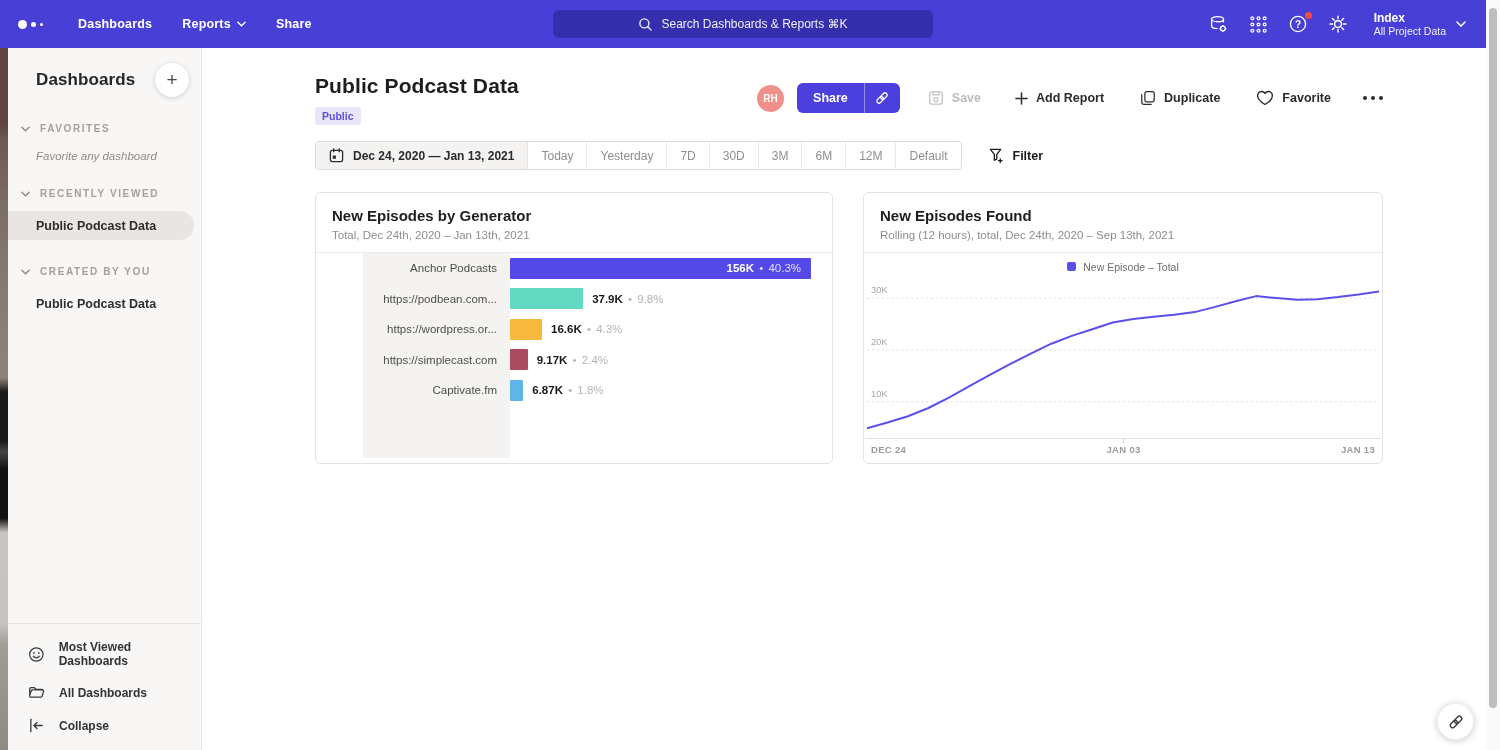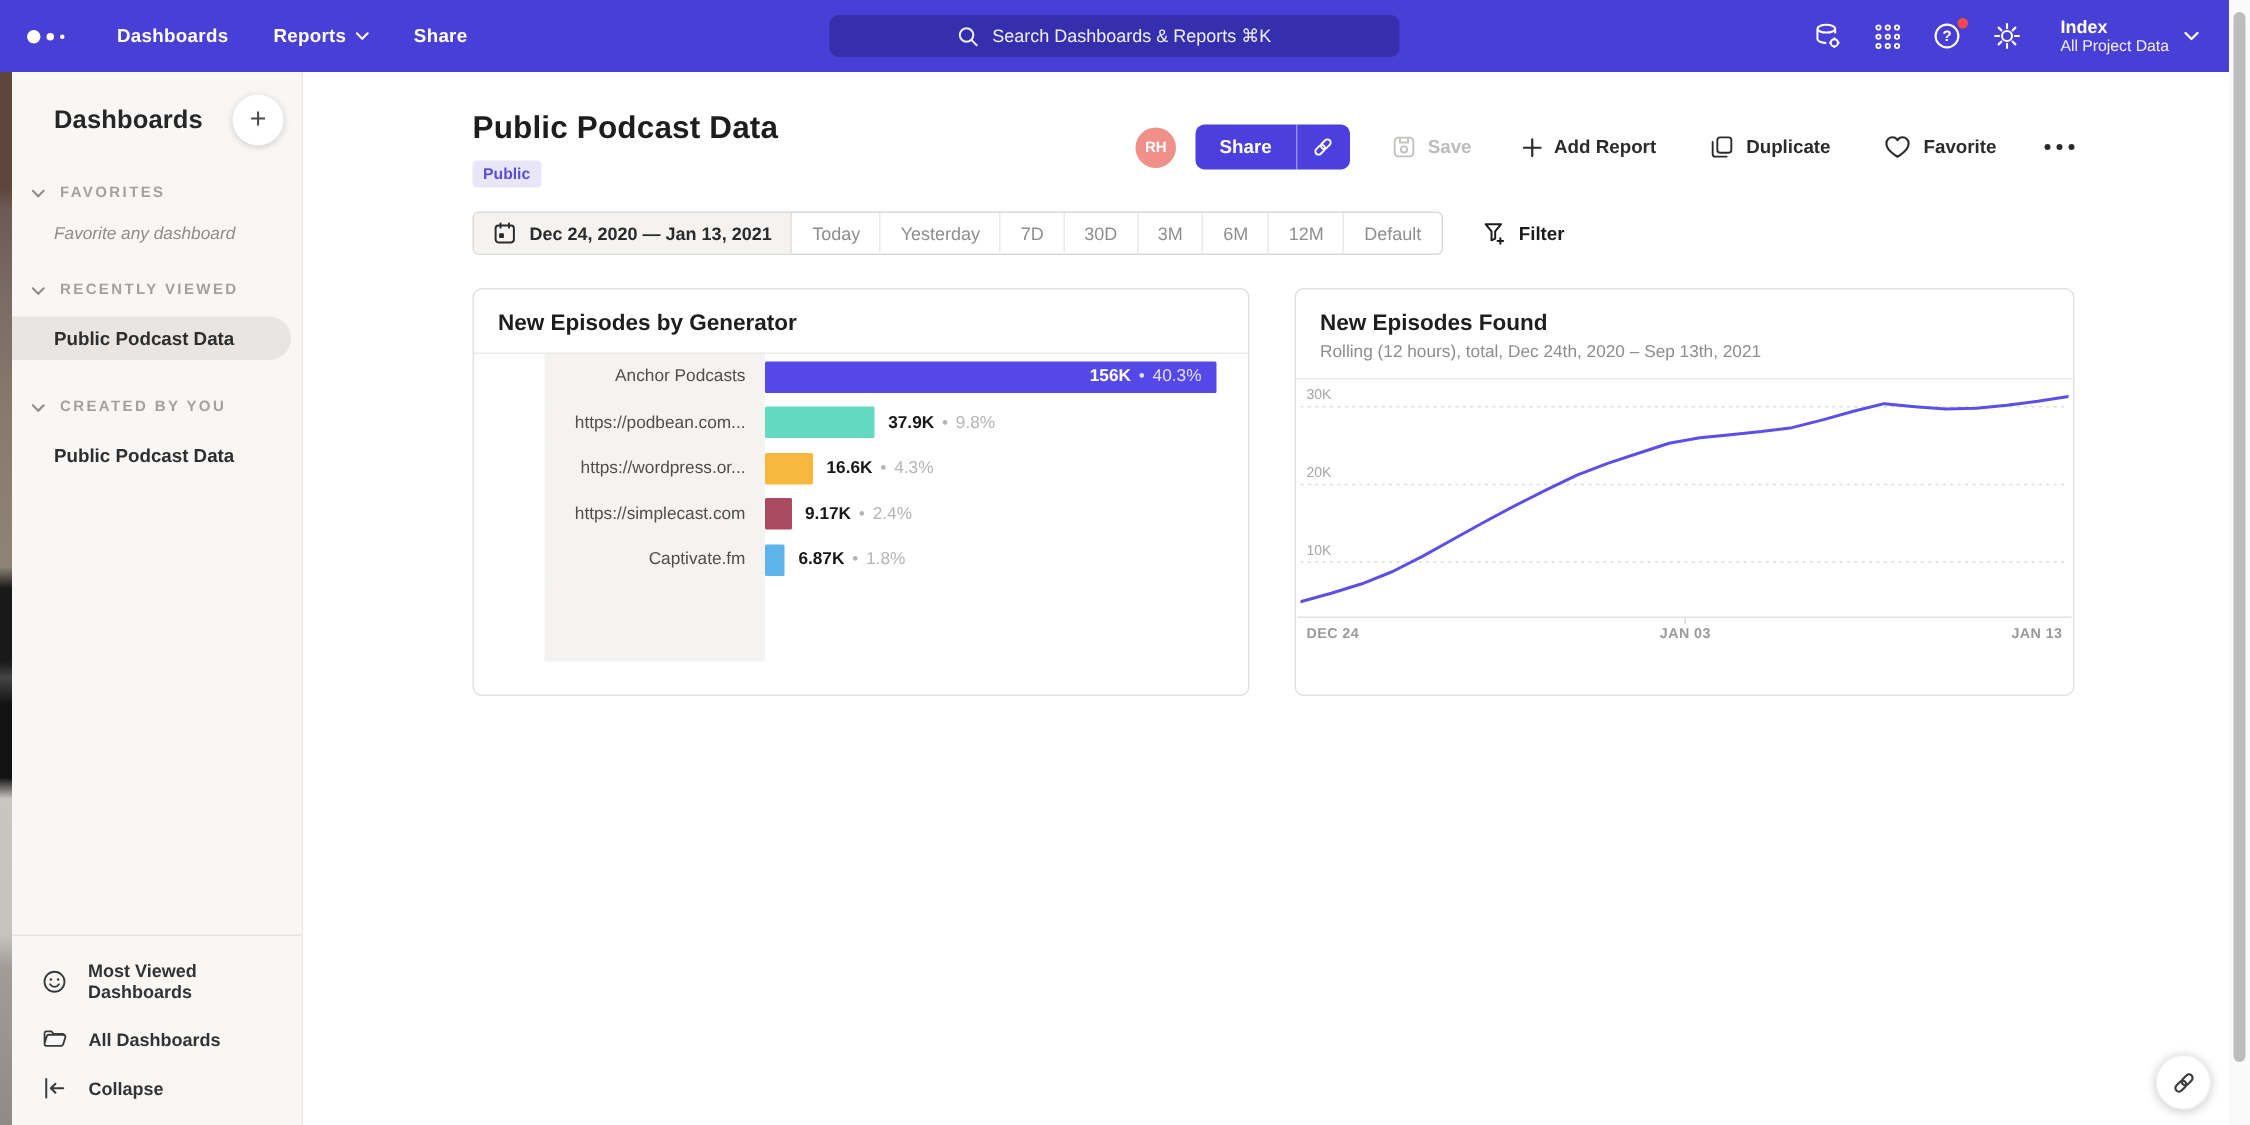--- a/index.html
+++ b/index.html
@@ -374,20 +374,21 @@
         </svg>
         <span>Filter</span>
       </span>
     </div>
 
     <div class="cards">
 
       <div class="card c1">
         <div class="card-header">
           <div class="card-title">New Episodes by Generator</div>
+          <div class="card-sub">Total, Dec 24th, 2020 – Jan 13th, 2021</div>
         </div>
         <div class="bar-chart">
             <div class="bar-row">
               <div class="bar-label">Anchor Podcasts</div>
               <div class="bar-cell">
                 <div class="bar inside" style="width: 100%; background: rgb(84, 73, 232);">
                   <div class="bar-val"><span>156K</span><span class="dot"> • </span><span class="bar-pct">40.3%</span></div>
                 </div>
               </div>
             </div>
@@ -422,20 +423,24 @@
             <div class="bar-row filler">
               <div class="bar-label"></div>
             </div>
           </div>
       </div>
 
       <div class="card c2">
         <div class="card-header">
           <div class="card-title">New Episodes Found</div>
           <div class="card-sub">Rolling (12 hours), total, Dec 24th, 2020 – Sep 13th, 2021</div>
+        </div>
+        <div class="legend-row">
+          <span class="legend-swatch" style="background: rgb(91, 79, 233);"></span>
+          <span>New Episode – Total</span>
         </div>
         <div class="plot">
           <svg preserveAspectRatio="none" viewBox="0 0 520 158">
               <line x1="0" x2="520" y1="121.73770491803279" y2="121.73770491803279" stroke="#dddcda" stroke-width="1" stroke-dasharray="2,3"></line>
               <text x="4" y="116.73770491803279" font-size="9.5" fill="#a7a6a4" font-family="Liberation Sans, sans-serif">10K</text>
               <line x1="0" x2="520" y1="69.9344262295082" y2="69.9344262295082" stroke="#dddcda" stroke-width="1" stroke-dasharray="2,3"></line>
               <text x="4" y="64.9344262295082" font-size="9.5" fill="#a7a6a4" font-family="Liberation Sans, sans-serif">20K</text>
               <line x1="0" x2="520" y1="18.13114754098362" y2="18.13114754098362" stroke="#dddcda" stroke-width="1" stroke-dasharray="2,3"></line>
               <text x="4" y="13.13114754098362" font-size="9.5" fill="#a7a6a4" font-family="Liberation Sans, sans-serif">30K</text>
               <polyline points="0.0,148.2 20.8,142.5 41.6,136.2 62.4,128.0 83.2,117.6 104.0,106.2 124.8,94.8 145.6,83.9 166.4,73.6 187.2,63.7 208.0,55.9 228.8,49.2 249.6,42.5 270.4,38.9 291.2,36.8 312.0,34.7 332.8,32.1 353.6,26.9 374.4,21.2 395.2,16.1 416.0,18.1 436.8,19.7 457.6,19.2 478.4,17.1 499.2,14.5 520.0,11.4" fill="none" stroke="#5b4fe9" stroke-width="2" stroke-linejoin="round" stroke-linecap="round"></polyline>

